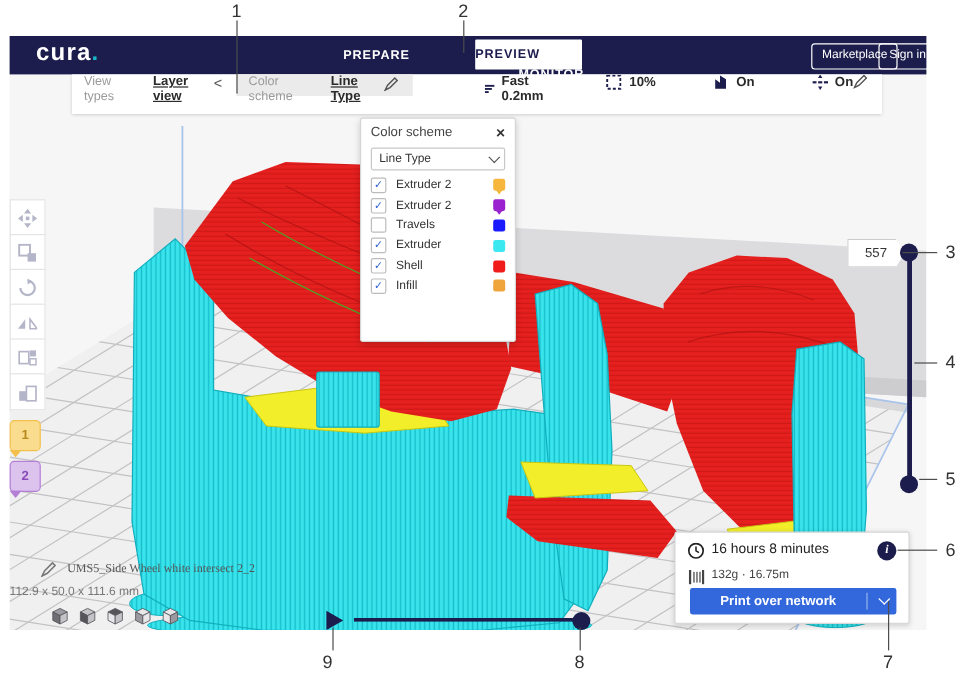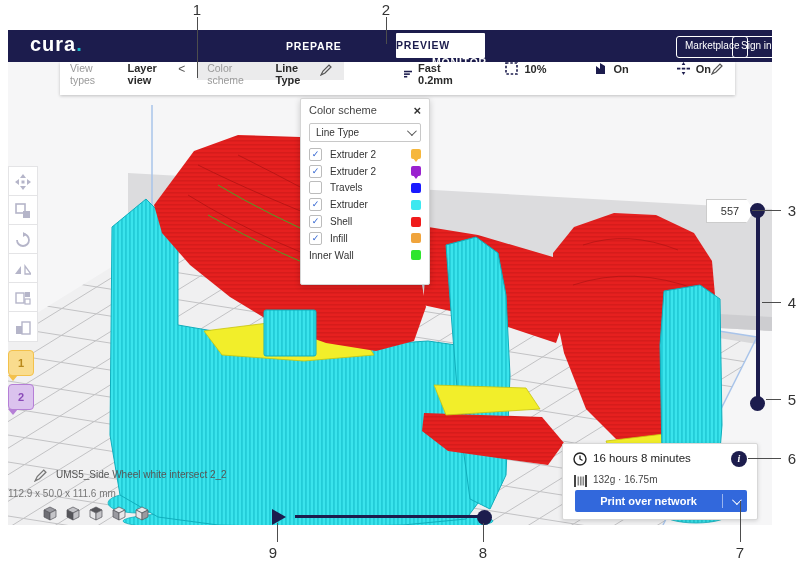--- a/index.html
+++ b/index.html
@@ -27,21 +27,21 @@
   .scene{left:8px;top:95px;width:764px;height:430px;}
 
   
   .toolbar{left:60px;top:62px;width:675px;height:33px;background:#fff;display:flex;
            box-shadow:0 1px 3px rgba(0,0,0,.22);font-size:11px;color:#222;}
   .tb-sec{display:flex;align-items:flex-start;height:18px;}
   .sec-view{width:178px;}
   .sec-color{width:190px;background:#ebebec;}
   .sec-settings{flex:1;justify-content:space-between;padding:0 12px;}
   .tb-label{color:#9a9a9a;font-size:10.5px;margin-left:10px;}
-  .tb-value{font-weight:bold;margin-left:12px;color:#2a2a2a;}
+  .tb-value{font-weight:bold;margin-left:12px;color:#2a2a2a;text-decoration:underline;}
   .tb-chev{margin-left:auto;margin-right:12px;color:#555;font-size:12px;}
   .tb-item{display:flex;align-items:center;gap:6px;font-weight:bold;color:#2a2a2a;margin-left:48px;}
   .icon-svg{display:inline-block;vertical-align:middle;}
 
   
   .popup{left:300px;top:98px;width:128px;height:185px;background:#fff;border:1px solid #d5d5d5;
          border-radius:2px;box-shadow:0 2px 6px rgba(0,0,0,.18);font-size:10px;color:#333;}
   .popup-hd{display:flex;align-items:center;height:22px;padding:0 8px;}
   .popup-title{font-size:11px;color:#444;}
   .popup-x{margin-left:auto;font-size:13px;color:#333;font-weight:bold;cursor:default;}
@@ -70,21 +70,21 @@
   .vslider-line{left:756px;top:210px;width:4px;height:193px;background:#1c1c4d;}
   .vhandle{width:15px;height:15px;border-radius:50%;background:#1c1c4d;}
   .layer-box{left:706px;top:199px;width:46px;height:22px;background:#fff;border:1px solid #ccc;
              font-size:11px;color:#333;text-align:center;line-height:22px;
              clip-path:polygon(0 0,84% 0,100% 50%,84% 100%,0 100%);}
   .hslider-line{left:295px;top:515px;width:189px;height:3px;background:#1c1c4d;}
   .play-btn{left:272px;top:509px;width:0;height:0;border-top:8px solid transparent;
             border-bottom:8px solid transparent;border-left:14px solid #1c1c4d;}
 
   
-  .model-name{left:56px;top:469px;font-size:10px;color:#555;}
+  .model-name{left:56px;top:469px;font-size:10px;color:#555;font-family:Liberation Serif, serif;}
   .model-dims{left:8px;top:488px;font-size:10px;color:#777;}
 
   
   .print-panel{left:562px;top:443px;width:194px;height:75px;background:#fff;border:1px solid #d8d8d8;
                border-radius:2px;box-shadow:0 1px 4px rgba(0,0,0,.15);}
   .pp-time{left:30px;top:8px;font-size:11.5px;font-weight:normal;color:#222;}
   .pp-mat{left:30px;top:30px;font-size:10px;color:#444;}
   .info-icon{left:168px;top:7px;width:16px;height:16px;border-radius:50%;background:#1c1c4d;
              color:#fff;text-align:center;line-height:16px;font-size:10px;font-weight:bold;
              font-family:"Liberation Serif",serif;font-style:italic;}
@@ -314,24 +314,20 @@
     <div class="prow">
       <span class="pchk">✓</span>
       <span class="plabel">Shell</span>
       <span class="swatch" style="background-color: rgb(240, 28, 28);"></span>
     </div>
     <div class="prow">
       <span class="pchk">✓</span>
       <span class="plabel">Infill</span>
       <span class="swatch" style="background-color: rgb(240, 164, 60);"></span>
     </div>
-    <div class="prow">
-      <span class="plabel">Inner Wall</span>
-      <span class="swatch" style="background-color: rgb(46, 229, 46);"></span>
-    </div>
   </div>
 
   <div class="abs ltool" style="top:166px">
     <svg width="16" height="16" viewBox="0 0 16 16" fill="#b5b5c9">
         <path d="M8,0 L11,4 L5,4 Z M8,16 L5,12 L11,12 Z M0,8 L4,5 L4,11 Z M16,8 L12,11 L12,5 Z"></path>
         <rect x="6.5" y="6.5" width="3" height="3"></rect>
       </svg>
   </div>
   <div class="abs ltool" style="top:195px">
     <svg width="16" height="16" viewBox="0 0 16 16">

